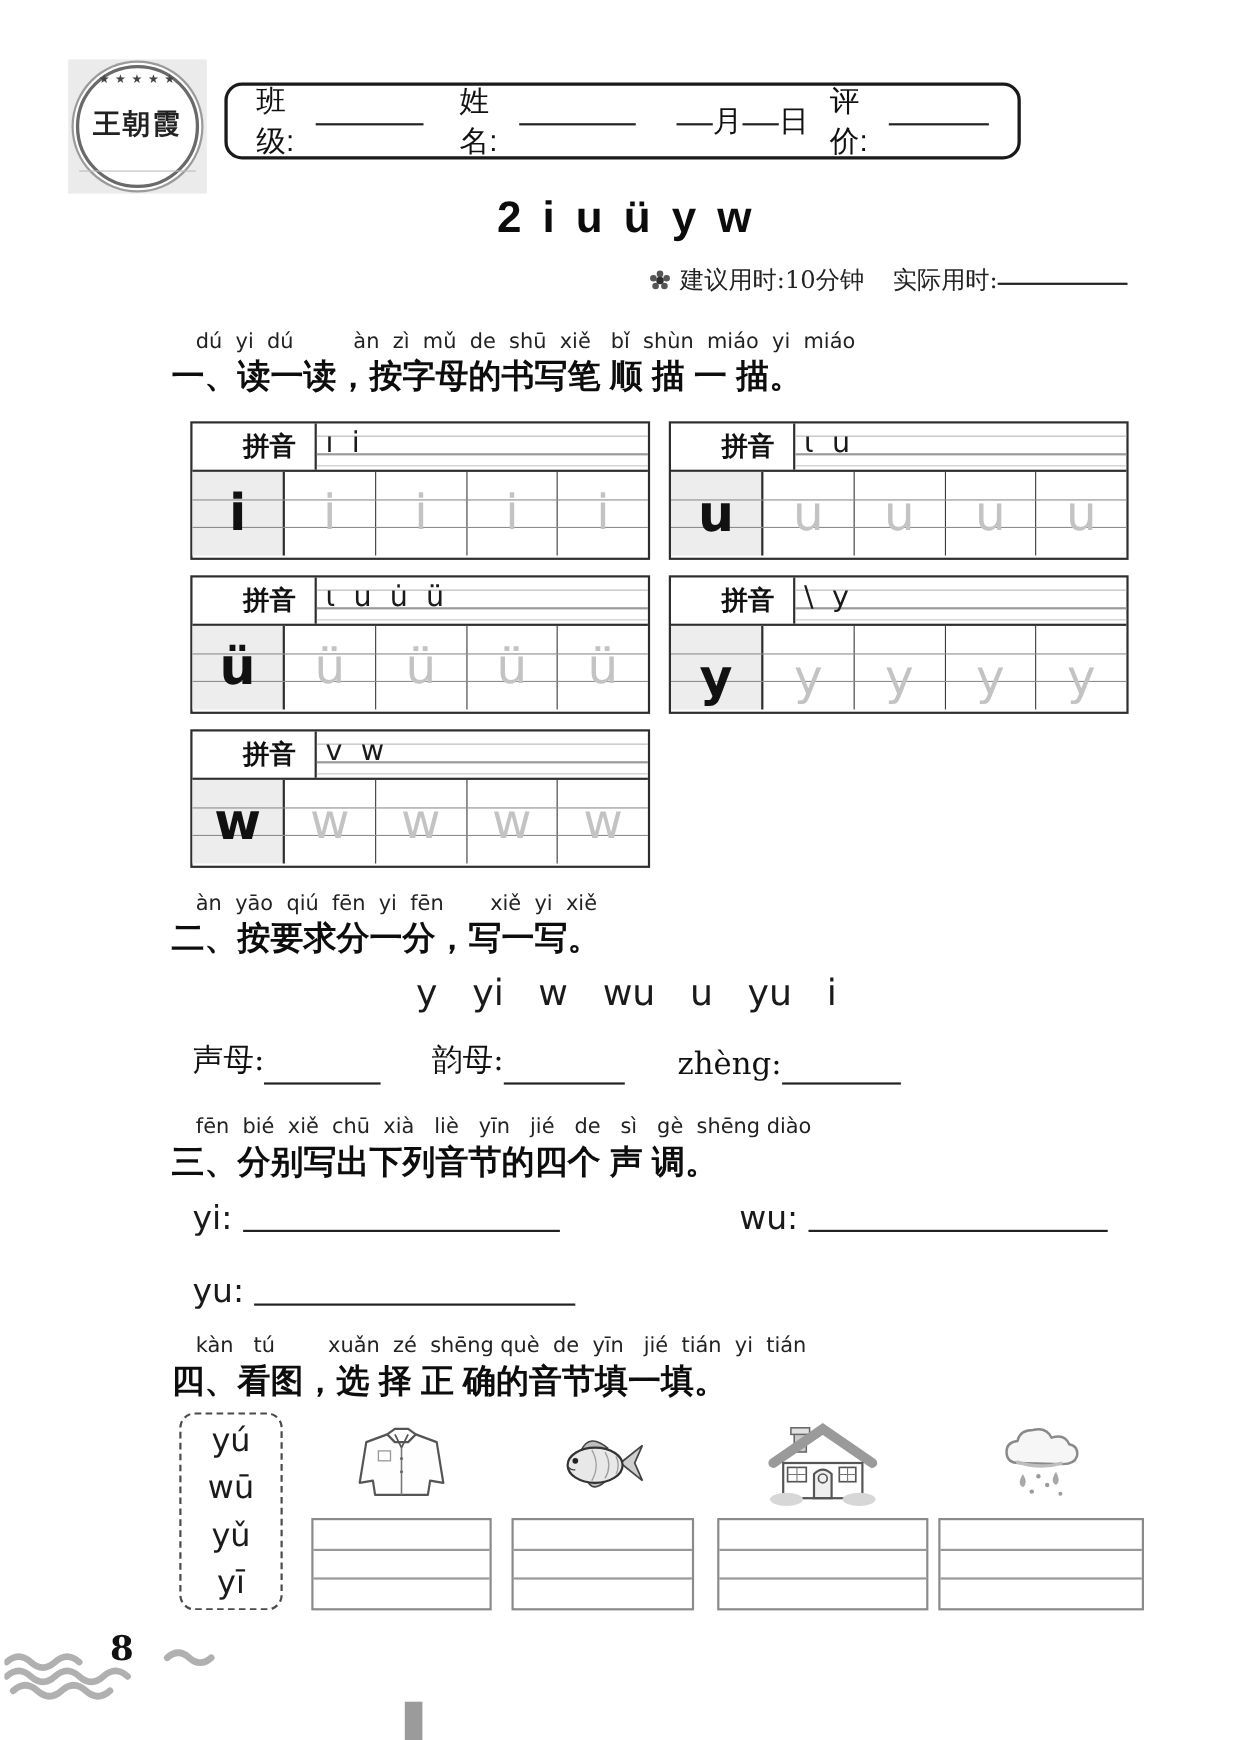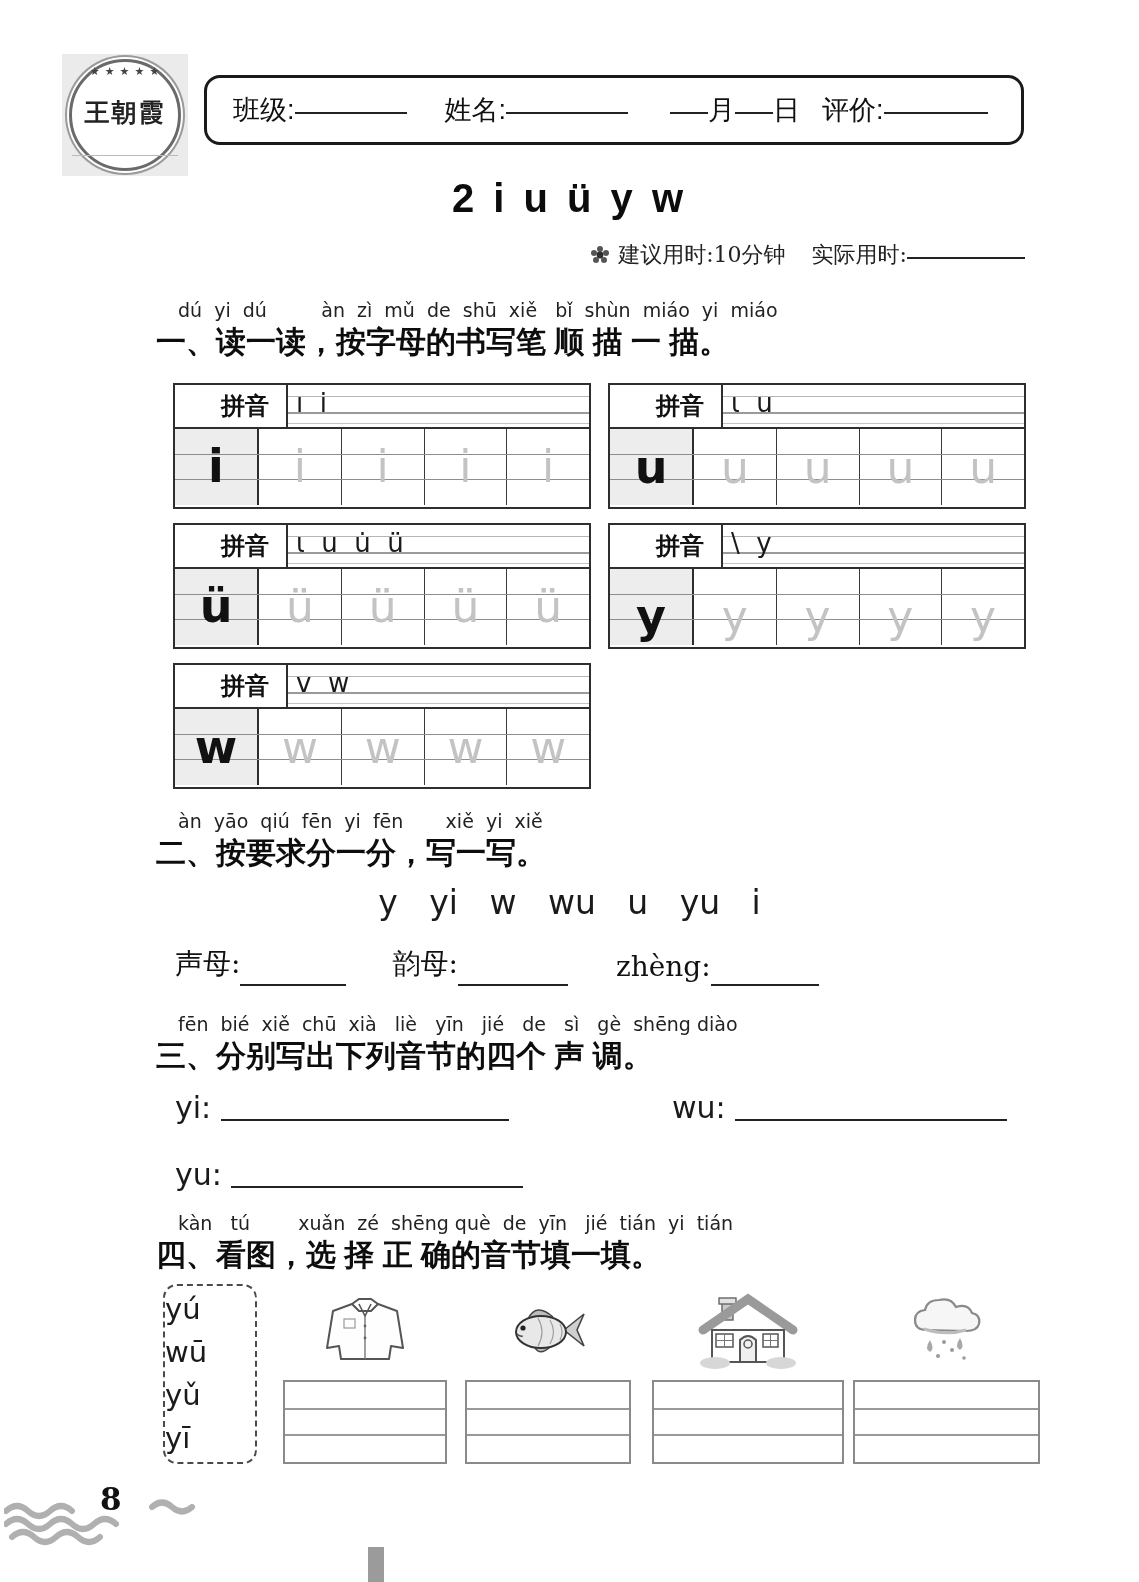--- a/index.html
+++ b/index.html
@@ -10,21 +10,21 @@
   .logo-square{position:absolute;left:62px;top:54px;width:126px;height:122px;background:#ebebeb;
                display:flex;align-items:center;justify-content:center;}
   .badge{position:relative;width:106px;height:106px;border-radius:50%;background:#fff;
          border:3px solid #6a6a6a;box-shadow:0 0 0 2px #fff,0 0 0 4px #9a9a9a;}
   .badge .stars{position:absolute;top:3px;left:0;width:100%;text-align:center;
                 font-size:11px;color:#444;letter-spacing:1px;}
   .badge .bname{position:absolute;top:34px;left:0;width:100%;text-align:center;
                 font-family:"DejaVu Serif",serif;font-weight:bold;font-size:25px;color:#222;letter-spacing:2px;}
   .badge .ring{position:absolute;bottom:12px;left:0;width:100%;border-top:1px solid #bbb;}
 
-  .info-box{position:absolute;left:204px;top:75px;width:820px;height:70px;box-sizing:border-box;
+  .info-box{position:absolute;left:204px;top:75px;width:724px;height:70px;box-sizing:border-box;
             border:3px solid #1a1a1a;border-radius:16px;display:flex;align-items:center;
             padding:0 26px;font-size:27px;color:#111;}
   .ul{display:inline-block;border-bottom:2px solid #222;transform:translateY(3px);}
 
   
   .title{position:absolute;left:0;top:176px;width:100%;text-align:center;
          font-size:40px;font-weight:bold;letter-spacing:4px;color:#0c0c0c;}
   .time-row{position:absolute;right:114px;top:240px;display:flex;align-items:center;
             font-family:"DejaVu Serif",serif;font-size:22px;color:#222;}
   .time-row .gap{width:26px;}
@@ -64,21 +64,21 @@
                 font-family:"DejaVu Sans",sans-serif;font-size:33px;color:#1a1a1a;white-space:pre;}
   .s2-fields{position:absolute;left:175px;top:945px;display:flex;align-items:flex-end;
              font-family:"DejaVu Serif",serif;font-size:28px;color:#111;}
 
   
   .s3-row{position:absolute;font-family:"DejaVu Sans",sans-serif;font-size:30px;color:#1a1a1a;}
 
   
   .option-box{position:absolute;left:163px;top:1284px;width:94px;height:180px;box-sizing:border-box;
               border:2px dashed #4a4a4a;border-radius:14px;display:flex;flex-direction:column;
-              align-items:flex-start;justify-content:center;}
+              align-items:center;justify-content:center;}
   .option-box .opt{font-family:"DejaVu Sans",sans-serif;font-size:29px;line-height:43px;color:#1a1a1a;}
   .fig-col{position:absolute;top:1284px;height:180px;}
   .fig-img{position:absolute;left:0;right:0;top:0;height:92px;display:flex;
            align-items:center;justify-content:center;}
   .ans-box{position:absolute;left:0;right:0;bottom:0;height:84px;box-sizing:border-box;border:2px solid #8a8a8a;
     background-image:linear-gradient(#999,#999),linear-gradient(#999,#999);
     background-size:100% 2px,100% 2px;background-position:0 33%,0 67%;background-repeat:no-repeat;}
 
   
   .page-num{position:absolute;left:100px;top:1481px;font-family:"DejaVu Serif",serif;

